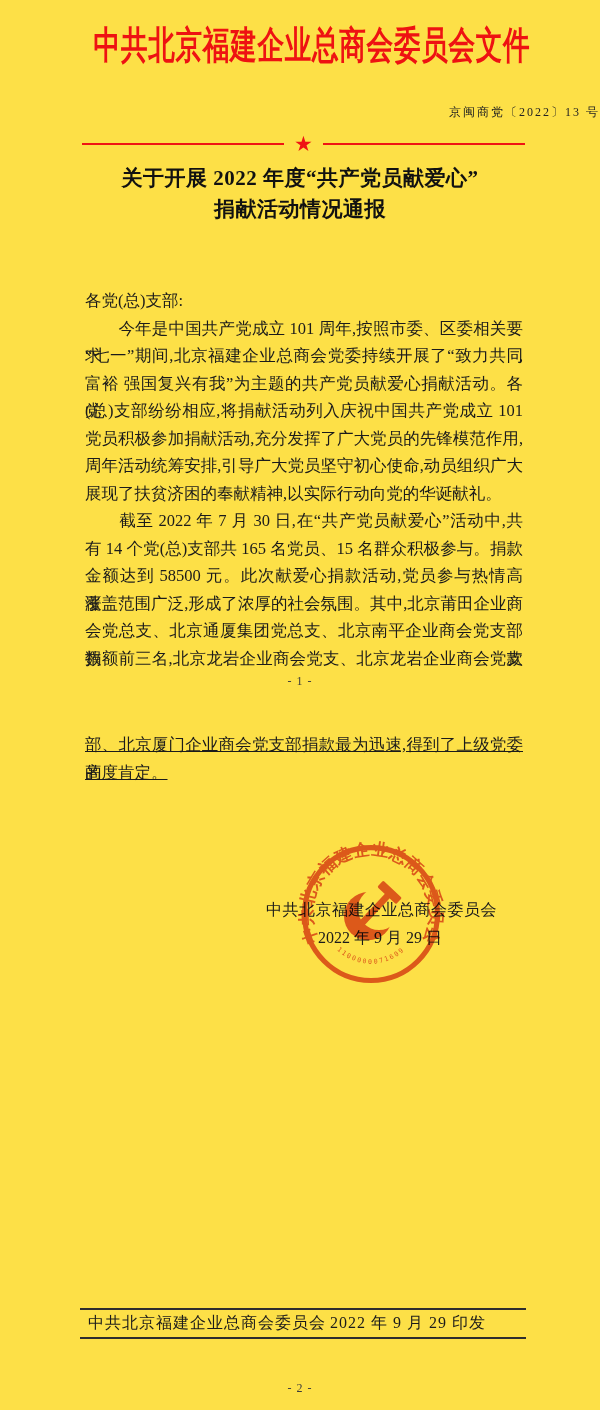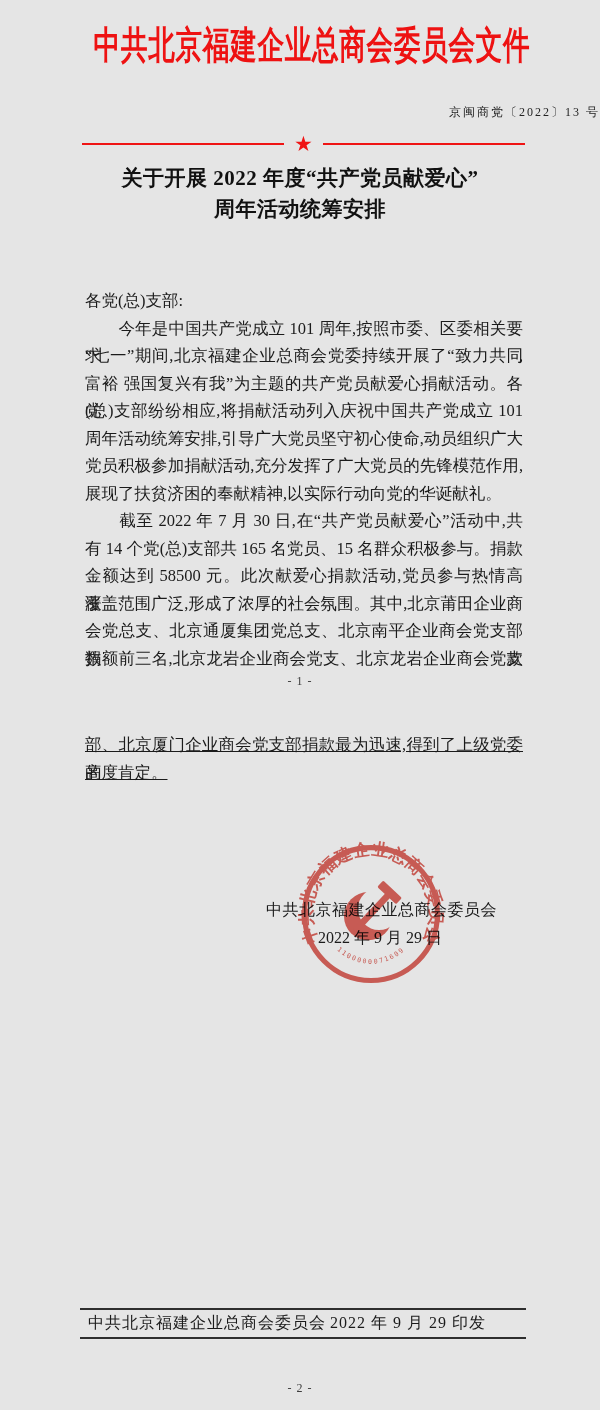--- a/index.html
+++ b/index.html
@@ -1,20 +1,20 @@
 <!DOCTYPE html>
 <html style="--header-red: #ee1212; --line-red: #ef1414;"><head>
 <meta charset="utf-8">
 <style>
   html,body { margin:0; padding:0; background:#ffffff; }
   .page {
     position:relative;
     width:600px; height:1410px;
     margin:0 auto;
-    background:#e5e5e5;
+    background:#fde047;
     font-family:"Liberation Serif","DejaVu Serif",serif;
     color:#1e1e1e;
     overflow:hidden;
   }
 
   
   .org-title {
     position:absolute; top:20px; left:0; width:100%;
     text-align:center; white-space:nowrap;
   }
@@ -110,31 +110,31 @@
   <div class="doc-number">京闽商党〔2022〕13 号</div>
 
   <div class="divider">
     <span class="hline"></span>
     <span class="star">★</span>
     <span class="hline"></span>
   </div>
 
   <div class="doc-title">
     <div>关于开展 2022 年度“共产党员献爱心”</div>
-    <div>周年活动统筹安排</div>
+    <div>捐献活动情况通报</div>
   </div>
 
   <div class="body-block body-page1">
       <div class="doc-line line-end">各党(总)支部:</div>
       <div class="doc-line">　　今年是中国共产党成立 101 周年,按照市委、区委相关要求,</div>
       <div class="doc-line">“七一”期间,北京福建企业总商会党委持续开展了“致力共同</div>
       <div class="doc-line">富裕 强国复兴有我”为主题的共产党员献爱心捐献活动。各党</div>
       <div class="doc-line">(总)支部纷纷相应,将捐献活动列入庆祝中国共产党成立 101</div>
+      <div class="doc-line">党员积极参加捐献活动,充分发挥了广大党员的先锋模范作用,</div>
       <div class="doc-line">周年活动统筹安排,引导广大党员坚守初心使命,动员组织广大</div>
-      <div class="doc-line">党员积极参加捐献活动,充分发挥了广大党员的先锋模范作用,</div>
       <div class="doc-line line-end">展现了扶贫济困的奉献精神,以实际行动向党的华诞献礼。</div>
       <div class="doc-line">　　截至 2022 年 7 月 30 日,在“共产党员献爱心”活动中,共</div>
       <div class="doc-line">有 14 个党(总)支部共 165 名党员、15 名群众积极参与。捐款</div>
       <div class="doc-line">金额达到 58500 元。此次献爱心捐款活动,党员参与热情高涨、</div>
       <div class="doc-line">覆盖范围广泛,形成了浓厚的社会氛围。其中,北京莆田企业商</div>
       <div class="doc-line">会党总支、北京通厦集团党总支、北京南平企业商会党支部捐款</div>
       <div class="doc-line">数额前三名,北京龙岩企业商会党支、北京龙岩企业商会党支</div>
     </div>
 
   <div class="page-marker marker-1">- 1 -</div>

